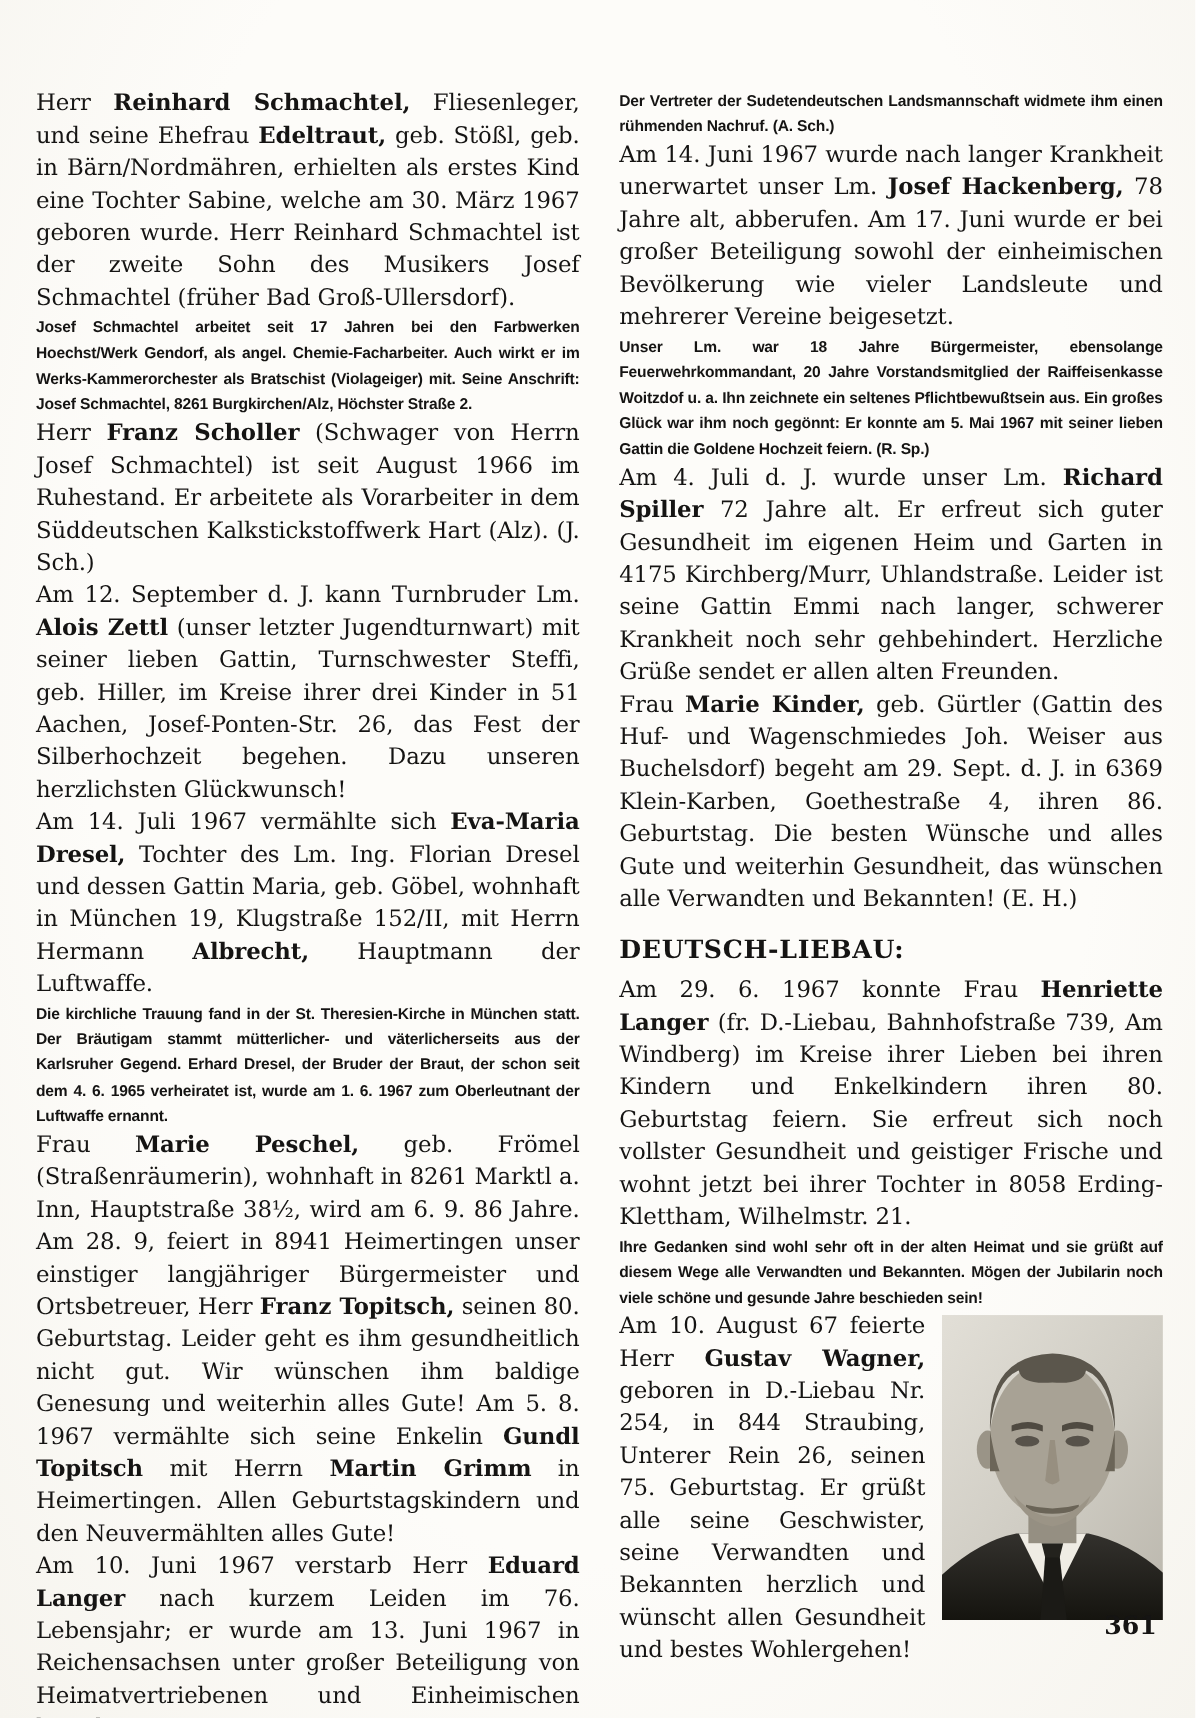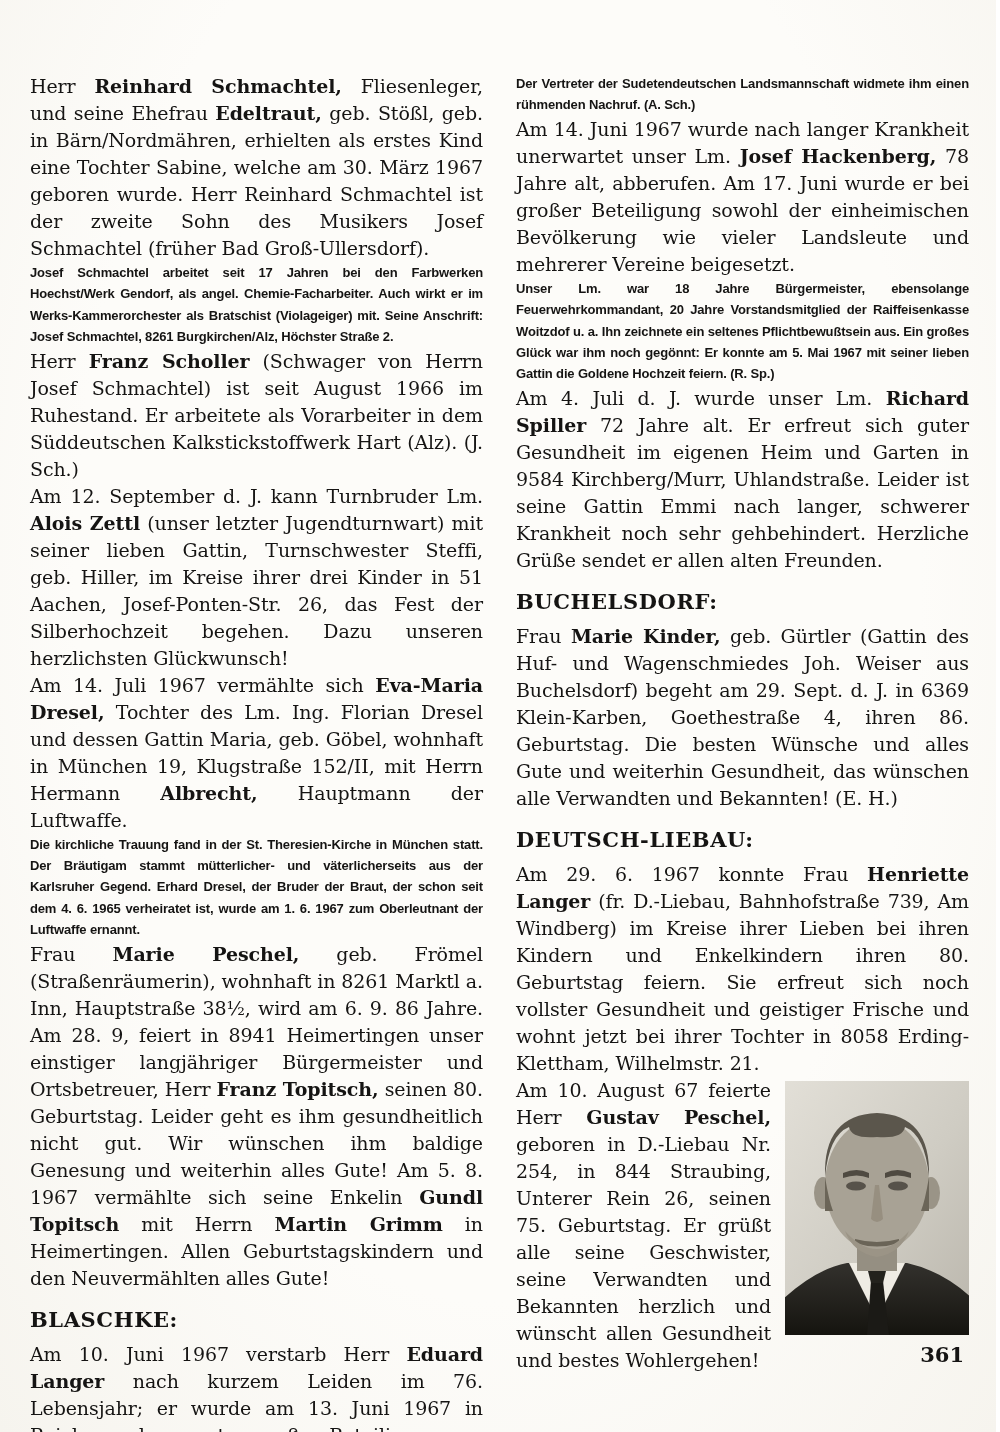--- a/index.html
+++ b/index.html
@@ -81,32 +81,31 @@
 <div class="page">
   <div class="columns">
     <div class="col" id="col-left">
         <p class="body"><span>Herr </span><b>Reinhard Schmachtel,</b><span> Fliesenleger, und seine Ehefrau </span><b>Edeltraut,</b><span> geb. Stößl, geb. in Bärn/Nordmähren, erhielten als erstes Kind eine Tochter Sabine, welche am 30. März 1967 geboren wurde. Herr Reinhard Schmachtel ist der zweite Sohn des Musikers Josef Schmachtel (früher Bad Groß-Ullersdorf).</span></p>
         <p class="fine"><span>Josef Schmachtel arbeitet seit 17 Jahren bei den Farbwerken Hoechst/Werk Gendorf, als angel. Chemie-Facharbeiter. Auch wirkt er im Werks-Kammerorchester als Bratschist (Violageiger) mit. Seine Anschrift: Josef Schmachtel, 8261 Burgkirchen/Alz, Höchster Straße 2.</span></p>
         <p class="body"><span>Herr </span><b>Franz Scholler</b><span> (Schwager von Herrn Josef Schmachtel) ist seit August 1966 im Ruhestand. Er arbeitete als Vorarbeiter in dem Süddeutschen Kalkstickstoffwerk Hart (Alz). (J. Sch.)</span></p>
         <p class="body"><span>Am 12. September d. J. kann Turnbruder Lm. </span><b>Alois Zettl</b><span> (unser letzter Jugendturnwart) mit seiner lieben Gattin, Turnschwester Steffi, geb. Hiller, im Kreise ihrer drei Kinder in 51 Aachen, Josef-Ponten-Str. 26, das Fest der Silberhochzeit begehen. Dazu unseren herzlichsten Glückwunsch!</span></p>
         <p class="body"><span>Am 14. Juli 1967 vermählte sich </span><b>Eva-Maria Dresel,</b><span> Tochter des Lm. Ing. Florian Dresel und dessen Gattin Maria, geb. Göbel, wohnhaft in München 19, Klugstraße 152/II, mit Herrn Hermann </span><b>Albrecht,</b><span> Hauptmann der Luftwaffe.</span></p>
         <p class="fine"><span>Die kirchliche Trauung fand in der St. Theresien-Kirche in München statt. Der Bräutigam stammt mütterlicher- und väterlicherseits aus der Karlsruher Gegend. </span><b>Erhard Dresel,</b><span> der Bruder der Braut, der schon seit dem 4. 6. 1965 verheiratet ist, wurde am 1. 6. 1967 zum Oberleutnant der Luftwaffe ernannt.</span></p>
         <p class="body"><span>Frau </span><b>Marie Peschel,</b><span> geb. Frömel (Straßenräumerin), wohnhaft in 8261 Marktl a. Inn, Hauptstraße 38½, wird am 6. 9. 86 Jahre. Am 28. 9, feiert in 8941 Heimertingen unser einstiger langjähriger Bürgermeister und Ortsbetreuer, Herr </span><b>Franz Topitsch,</b><span> seinen 80. Geburtstag. Leider geht es ihm gesundheitlich nicht gut. Wir wünschen ihm baldige Genesung und weiterhin alles Gute! Am 5. 8. 1967 vermählte sich seine Enkelin </span><b>Gundl Topitsch</b><span> mit Herrn </span><b>Martin Grimm</b><span> in Heimertingen. Allen Geburtstagskindern und den Neuvermählten alles Gute!</span></p>
-        <h2 class="heading">BLASCHKE:</h2>
         <p class="body"><span>Am 10. Juni 1967 verstarb Herr </span><b>Eduard Langer</b><span> nach kurzem Leiden im 76. Lebensjahr; er wurde am 13. Juni 1967 in Reichensachsen unter großer Beteiligung von Heimatvertriebenen und Einheimischen beerdigt.</span></p>
       </div>
     <div class="col" id="col-right">
     <p class="fine"><span>Der Vertreter der Sudetendeutschen Landsmannschaft widmete ihm einen rühmenden Nachruf. (A. Sch.)</span></p>
         <p class="body"><span>Am 14. Juni 1967 wurde nach langer Krankheit unerwartet unser Lm. </span><b>Josef Hackenberg,</b><span> 78 Jahre alt, abberufen. Am 17. Juni wurde er bei großer Beteiligung sowohl der einheimischen Bevölkerung wie vieler Landsleute und mehrerer Vereine beigesetzt.</span></p>
         <p class="fine"><span>Unser Lm. war 18 Jahre Bürgermeister, ebensolange Feuerwehrkommandant, 20 Jahre Vorstandsmitglied der Raiffeisenkasse Woitzdof u. a. Ihn zeichnete ein seltenes Pflichtbewußtsein aus. Ein großes Glück war ihm noch gegönnt: Er konnte am 5. Mai 1967 mit seiner lieben Gattin die Goldene Hochzeit feiern. (R. Sp.)</span></p>
-        <p class="body"><span>Am 4. Juli d. J. wurde unser Lm. </span><b>Richard Spiller</b><span> 72 Jahre alt. Er erfreut sich guter Gesundheit im eigenen Heim und Garten in 9584 Kirchberg/Murr, Uhlandstraße. Leider ist seine Gattin Emmi nach langer, schwerer Krankheit noch sehr gehbehindert. Herzliche Grüße sendet er allen alten Freunden.</span></p>
-        <h2 class="heading">BUCHELSDORF:</h2>
+        <p class="body"><span>Am 4. Juli d. J. wurde unser Lm. </span><b>Richard Spiller</b><span> 72 Jahre alt. Er erfreut sich guter Gesundheit im eigenen Heim und Garten in 4175 Kirchberg/Murr, Uhlandstraße. Leider ist seine Gattin Emmi nach langer, schwerer Krankheit noch sehr gehbehindert. Herzliche Grüße sendet er allen alten Freunden.</span></p>
         <p class="body"><span>Frau </span><b>Marie Kinder,</b><span> geb. Gürtler (Gattin des Huf- und Wagenschmiedes Joh. Weiser aus Buchelsdorf) begeht am 29. Sept. d. J. in 6369 Klein-Karben, Goethestraße 4, ihren 86. Geburtstag. Die besten Wünsche und alles Gute und weiterhin Gesundheit, das wünschen alle Verwandten und Bekannten! (E. H.)</span></p>
         <h2 class="heading">DEUTSCH-LIEBAU:</h2>
         <p class="body"><span>Am 29. 6. 1967 konnte Frau </span><b>Henriette Langer</b><span> (fr. D.-Liebau, Bahnhofstraße 739, Am Windberg) im Kreise ihrer Lieben bei ihren Kindern und Enkelkindern ihren 80. Geburtstag feiern. Sie erfreut sich noch vollster Gesundheit und geistiger Frische und wohnt jetzt bei ihrer Tochter in 8058 Erding-Klettham, Wilhelmstr. 21.</span></p>
+        <p class="fine"><span>Ihre Gedanken sind wohl sehr oft in der alten Heimat und sie grüßt auf diesem Wege alle Verwandten und Bekannten. Mögen der Jubilarin noch viele schöne und gesunde Jahre beschieden sein!</span></p>
         <div class="photo">
       <svg viewBox="0 0 184 254" preserveAspectRatio="none">
         <defs>
           <linearGradient id="bgg" x1="0" y1="0" x2="1" y2="1">
             <stop offset="0" stop-color="#e2dfd7"></stop>
             <stop offset="0.55" stop-color="#cfccc3"></stop>
             <stop offset="1" stop-color="#bab6ac"></stop>
           </linearGradient>
           <linearGradient id="suitg" x1="0" y1="0" x2="0" y2="1">
             <stop offset="0" stop-color="#33312d"></stop>
@@ -139,20 +138,20 @@
         <ellipse cx="71" cy="105" rx="10" ry="4.5" fill="#57524a"></ellipse>
         <ellipse cx="113" cy="105" rx="10" ry="4.5" fill="#57524a"></ellipse>
 
         <path d="M90 104 L86 138 Q92 144 98 138 L94 104 Z" fill="#978f80"></path>
 
         <path d="M70 158 Q92 164 114 158 L114 162 Q92 169 70 162 Z" fill="#6a6457"></path>
 
         <path d="M60 150 Q92 186 124 150 Q116 172 92 176 Q68 172 60 150 Z" fill="#9b9486"></path>
       </svg>
     </div>
-        <p class="body"><span>Am 10. August 67 feierte Herr </span><b>Gustav Peschel,</b><span> geboren in D.-Liebau Nr. 254, in 844 Straubing, Unterer Rein 26, seinen 75. Geburtstag. Er grüßt alle seine Geschwister, seine Verwandten und Bekannten herzlich und wünscht allen Gesundheit und bestes Wohlergehen!</span></p>
+        <p class="body"><span>Am 10. August 67 feierte Herr </span><b>Gustav Wagner,</b><span> geboren in D.-Liebau Nr. 254, in 844 Straubing, Unterer Rein 26, seinen 75. Geburtstag. Er grüßt alle seine Geschwister, seine Verwandten und Bekannten herzlich und wünscht allen Gesundheit und bestes Wohlergehen!</span></p>
       </div>
   </div>
 
   <div style="position:absolute; right:28px; top:1318px; width:455px;">
     <div class="page-number">361</div>
   </div>
 </div>
 
 </body></html>

